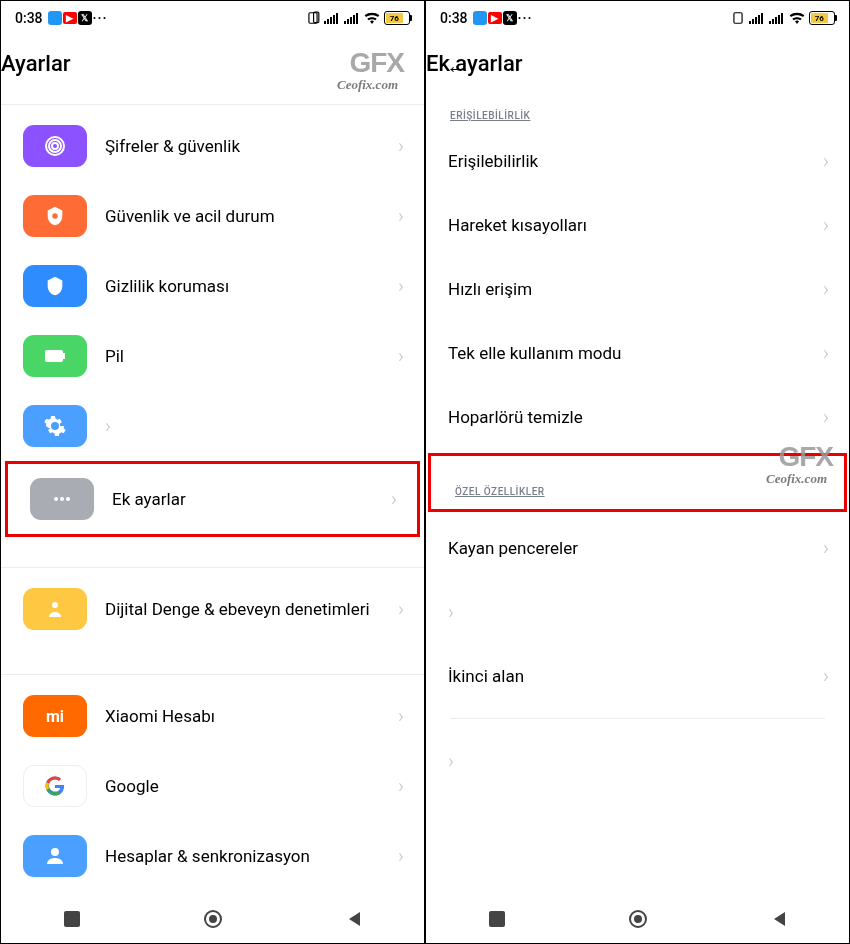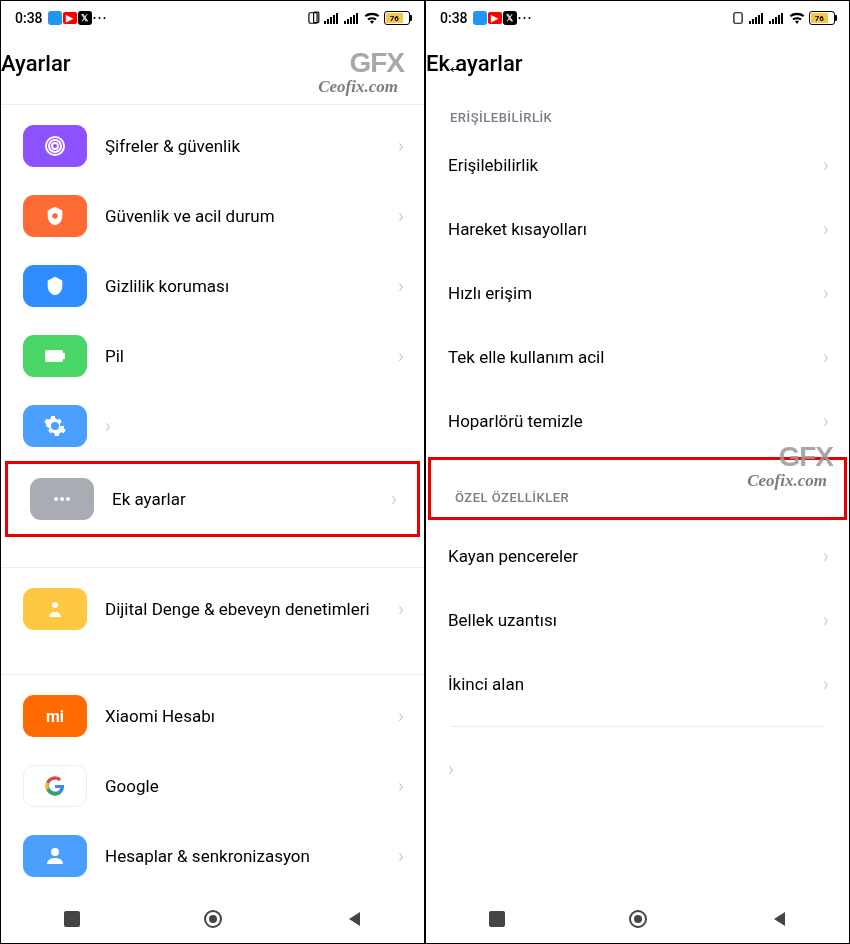--- a/index.html
+++ b/index.html
@@ -17,41 +17,41 @@
     .blue-sq { background: #2296f3; width: 14px; height: 14px; border-radius: 3px; }
     .dots { font-size: 14px; letter-spacing: 1px; }
     .battery { border: 1.5px solid #000; border-radius: 3px; width: 26px; height: 14px; position: relative; display: flex; align-items: center; padding: 1px; }
     .battery::after { content: ''; position: absolute; right: -3px; top: 3px; width: 2px; height: 6px; background: #000; border-radius: 0 1px 1px 0; }
     .battery-fill { background: #f5c842; height: 100%; border-radius: 1px; font-size: 8px; font-weight: bold; display: flex; align-items: center; justify-content: center; color: #000; }
     
     .header { text-align: left; padding: 18px 0 22px; position: relative; }
     .header h1 { font-size: 22px; font-weight: 500; color: #000; }
     .back-arrow { position: absolute; left: 20px; top: 20px; font-size: 22px; cursor: pointer; }
     
-    .section-header { color: #7a7e8a; font-size: 13px; font-weight: 500; letter-spacing: 0.5px; padding: 12px 24px 8px; }
+    .section-header { color: #7a7e8a; font-size: 10px; font-weight: 500; letter-spacing: 0.5px; padding: 12px 24px 8px; text-decoration: underline; }
     
     .list { padding: 0; }
     .list-item { display: flex; align-items: center; padding: 14px 20px 14px 22px; cursor: pointer; min-height: 70px; }
     .list-item.compact { min-height: 64px; }
     .item-icon { width: 64px; height: 42px; border-radius: 11px; display: flex; align-items: center; justify-content: center; margin-right: 18px; flex-shrink: 0; position: relative; }
     .item-label { flex: 1; font-size: 17px; color: #000; font-weight: 400; line-height: 1.3; }
     .chev { color: #c5c5c9; font-size: 20px; font-weight: 300; }
     .no-icon { }
     
     .divider { height: 1px; background: #ececee; margin: 6px 0; }
     .spacer { height: 24px; }
     
     .highlight { border: 3px solid #eb0000; margin: 0 4px; }
     
     .nav-bar { position: absolute; bottom: 0; left: 0; right: 0; height: 48px; display: flex; justify-content: space-around; align-items: center; background: #fff; }
     .nav-btn { width: 28px; height: 28px; display: flex; align-items: center; justify-content: center; cursor: pointer; }
     
     .watermark { position: absolute; font-family: Georgia, serif; font-style: italic; font-weight: bold; color: #666; opacity: 0.85; pointer-events: none; }
     .wm-gfx { font-size: 28px; font-weight: 900; font-style: normal; color: #999; font-family: Arial, sans-serif; letter-spacing: -1px; }
-    .wm-url { font-size: 17px; font-style: italic; }
+    .wm-url { font-size: 13px; font-style: italic; }
     .wm1 { top: 46px; right: 20px; }
     .wm1b { top: 76px; right: 26px; }
     .wm2 { top: 440px; right: 16px; }
     .wm2b { top: 470px; right: 22px; }
     
     
     .ic-purple { background: #8c52ff; }
     .ic-orange { background: #ff6b35; }
     .ic-blue { background: #2e8cff; }
     .ic-green { background: #4ad667; }
@@ -293,21 +293,21 @@
     </div>
     <div class="list-item no-icon compact">
       <div class="item-label">Hareket kısayolları</div>
       <div class="chev">›</div>
     </div>
     <div class="list-item no-icon compact">
       <div class="item-label">Hızlı erişim</div>
       <div class="chev">›</div>
     </div>
     <div class="list-item no-icon compact">
-      <div class="item-label">Tek elle kullanım acil</div>
+      <div class="item-label">Tek elle kullanım modu</div>
       <div class="chev">›</div>
     </div>
     <div class="list-item no-icon compact">
       <div class="item-label">Hoparlörü temizle</div>
       <div class="chev">›</div>
     </div>
   </div>
 
   <div class="watermark wm-gfx wm2">GFX</div>
   <div class="watermark wm-url wm2b">Ceofix.com</div>
@@ -315,21 +315,20 @@
   <div class="highlight" style="margin:4px 2px;padding:4px 0">
     <div class="section-header" style="padding-top:26px">ÖZEL ÖZELLİKLER</div>
   </div>
 
   <div class="list">
     <div class="list-item no-icon compact">
       <div class="item-label">Kayan pencereler</div>
       <div class="chev">›</div>
     </div>
     <div class="list-item no-icon compact">
-      <div class="item-label">Bellek uzantısı</div>
       <div class="chev">›</div>
     </div>
     <div class="list-item no-icon compact">
       <div class="item-label">İkinci alan</div>
       <div class="chev">›</div>
     </div>
   </div>
 
   <div class="divider" style="margin:10px 24px"></div>
 

